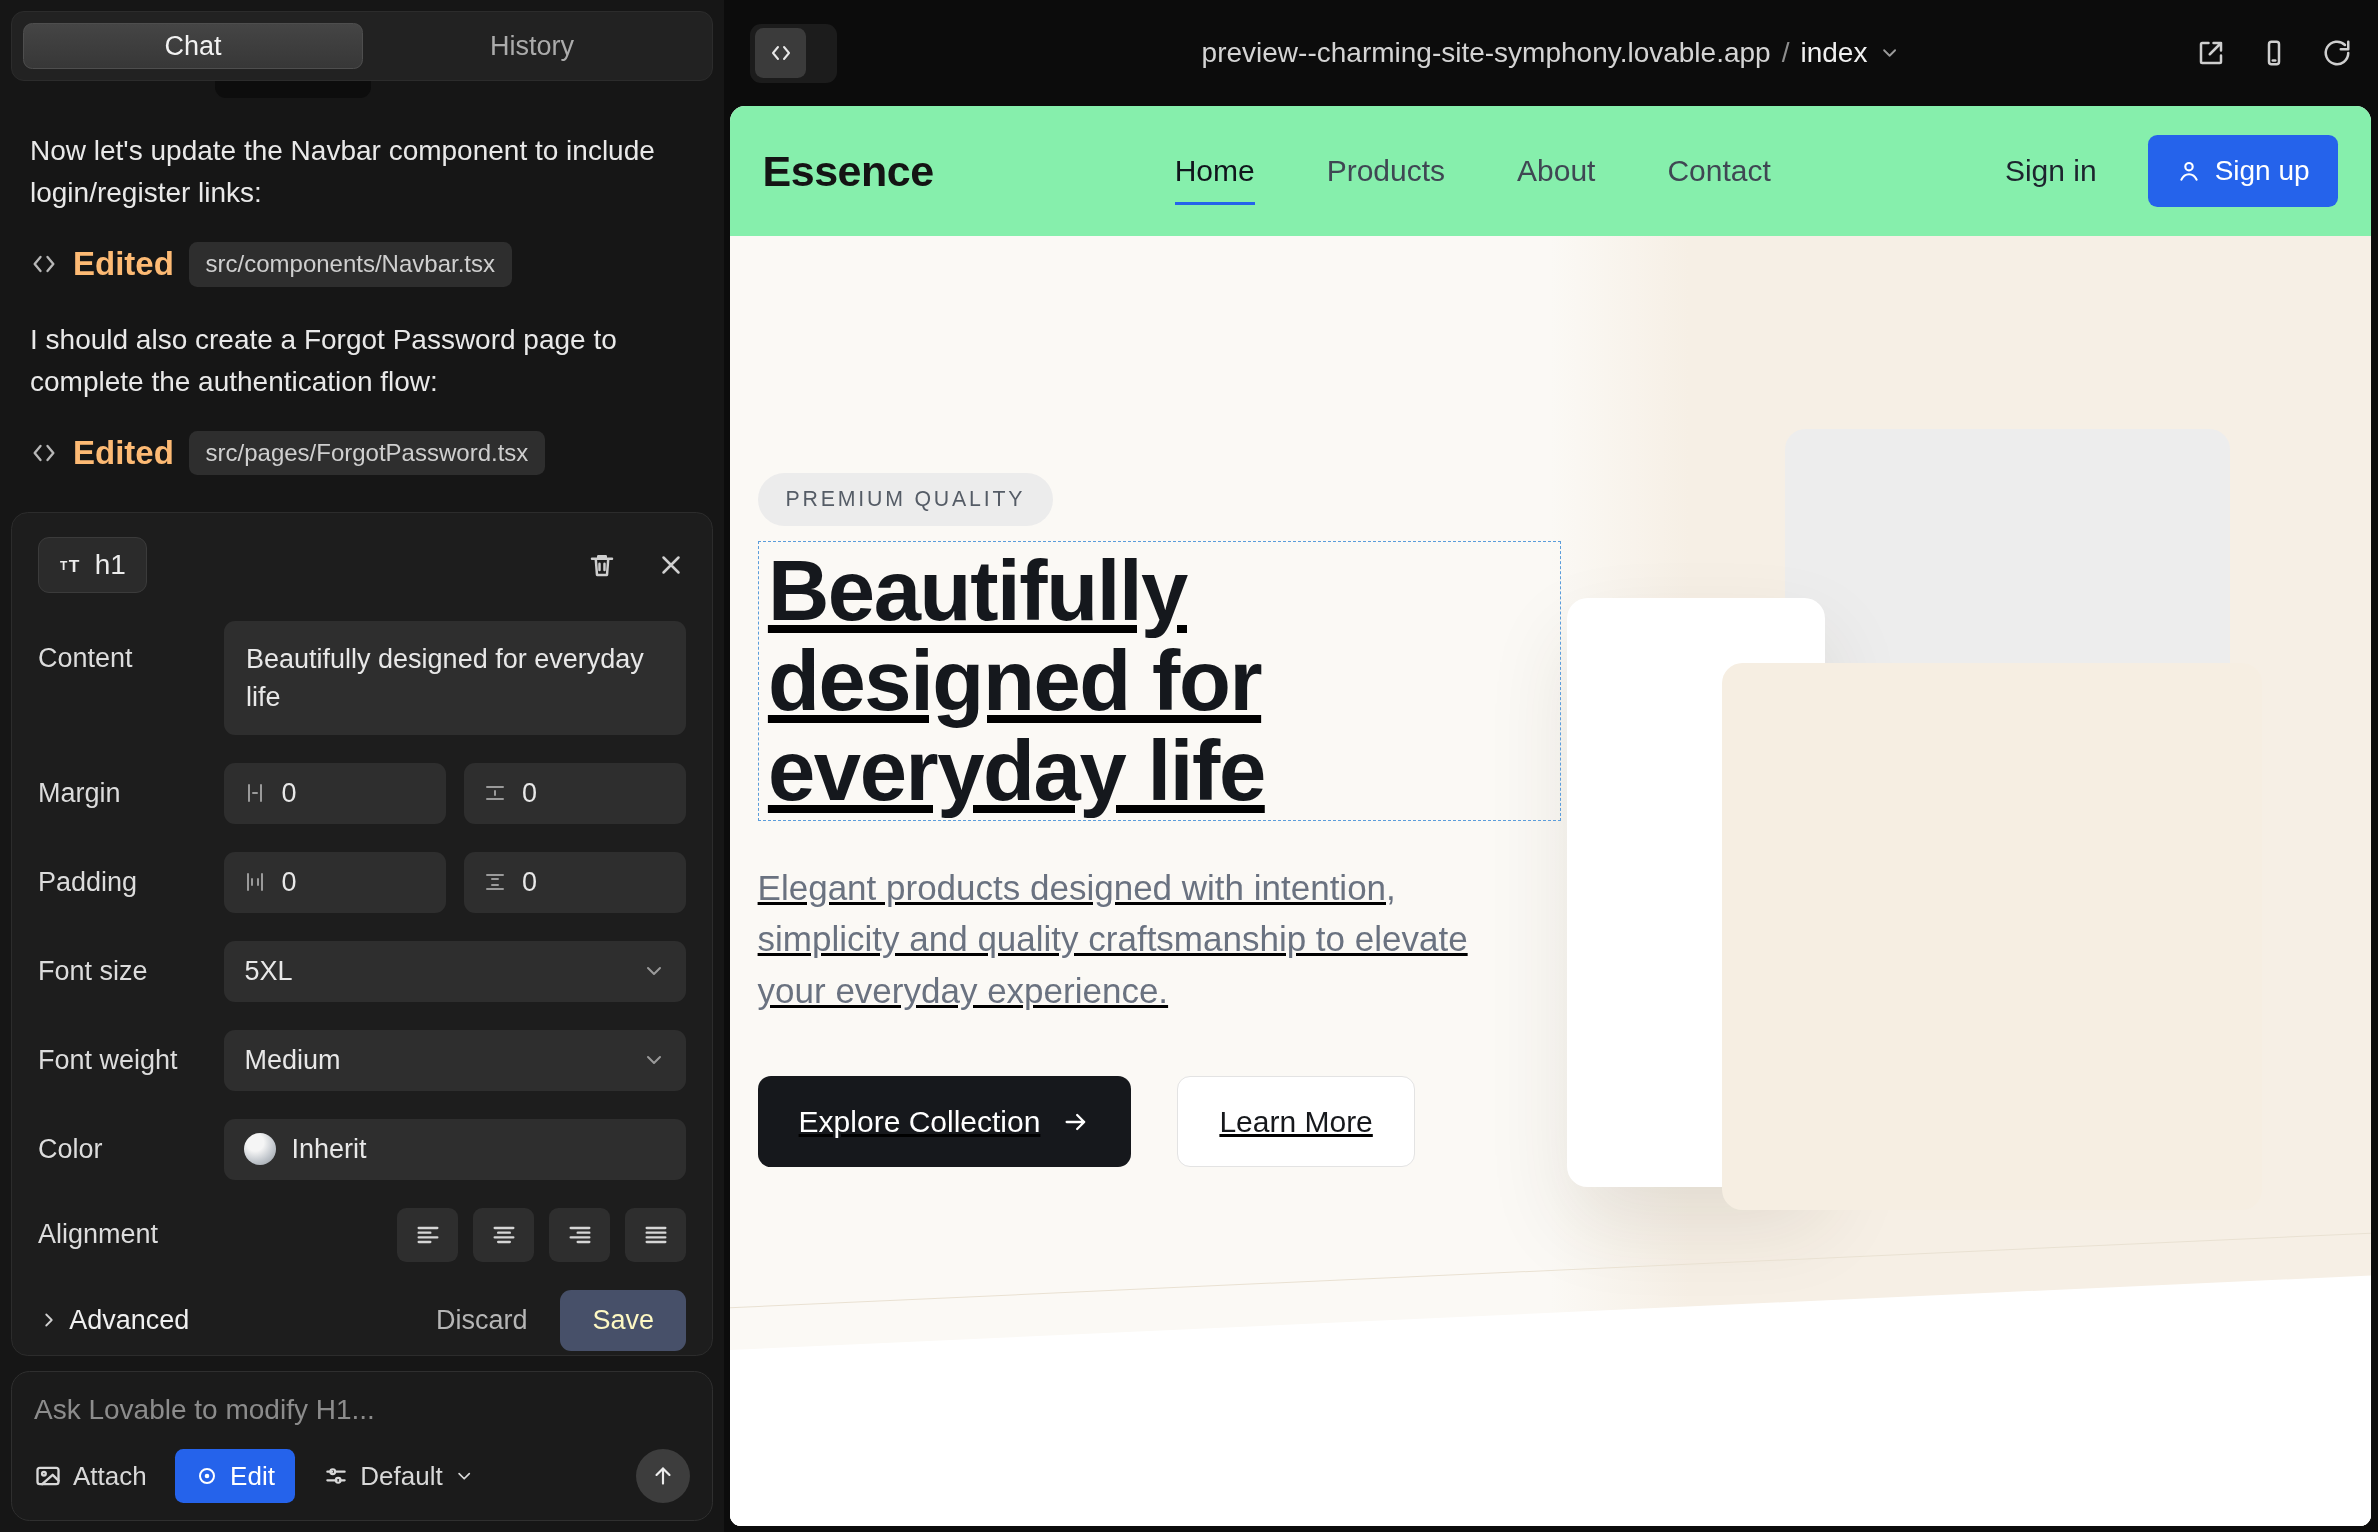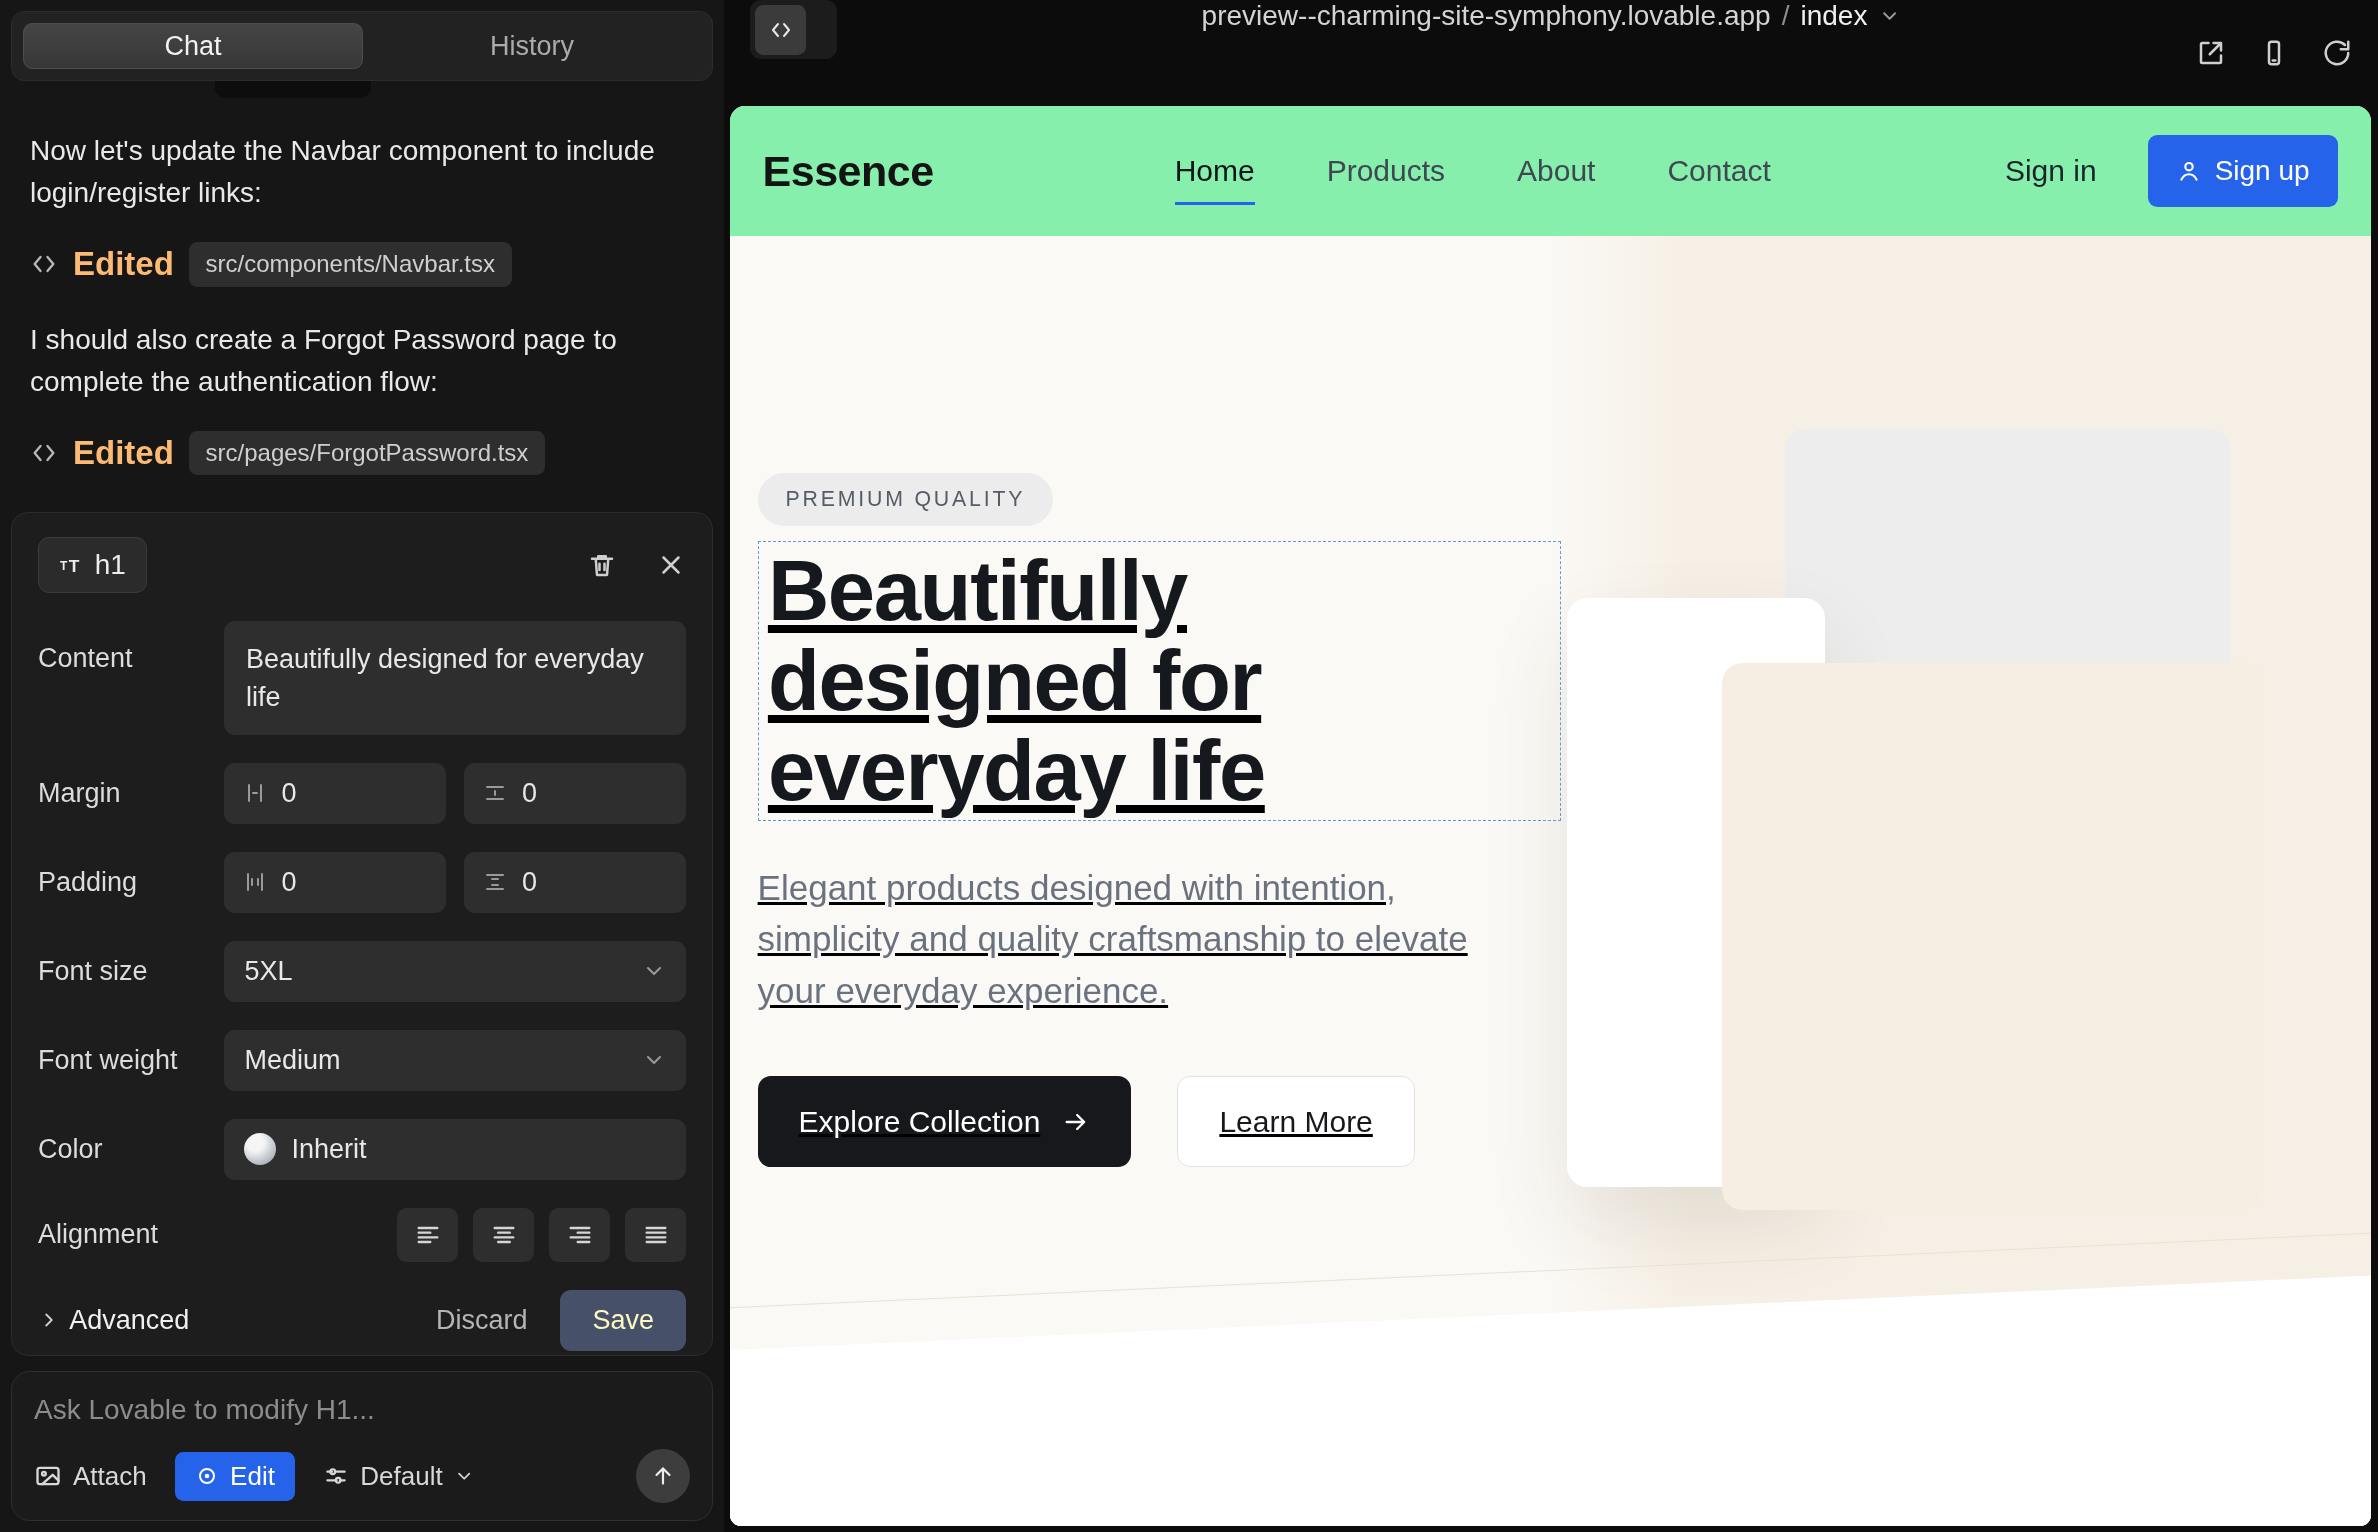--- a/index.html
+++ b/index.html
@@ -50,28 +50,28 @@
   .panel-footer { margin-top:auto; display:flex; align-items:center; }
   .advanced { display:flex; align-items:center; gap:9.3px; font-size:27px; color:#f0f0f0; cursor:pointer; }
   .advanced .ic { color:#cfcfcf; }
   .discard-btn { margin-left:auto; background:none; border:none; font-size:27px; color:#b5b5b5; cursor:pointer; }
   .save-btn { margin-left:33px; background:#475069; color:#fef9c3; border:none; font-size:27px; padding:15px 32px; border-radius:11px; cursor:pointer; }
 
   
   .composer { position:absolute; left:11px; right:11px; bottom:11px; height:150px; background:#1b1b1b; border:0.9px solid #2f2f2f; border-radius:18.6px; padding:22px 22px 16.7px; display:flex; flex-direction:column; justify-content:space-between; z-index:4; }
   .prompt-input { background:transparent; border:none; outline:none; resize:none; font-family:"Liberation Sans", sans-serif; font-size:28px; color:#e8e8e8; height:41px; }
   .prompt-input::placeholder { color:#8c8c8c; }
-  .composer-row { display:flex; align-items:center; gap:28px; }
+  .composer-row { display:flex; gap:28px; }
   .tool-btn { display:flex; align-items:center; gap:11px; background:none; border:none; color:#d8d8d8; font-size:26px; cursor:pointer; }
   .edit-pill { display:flex; align-items:center; gap:11px; background:#2563eb; border:none; color:#ffffff; font-size:26px; padding:9.3px 20.4px; border-radius:8.3px; cursor:pointer; }
   .send-btn { margin-left:auto; width:54px; height:54px; border-radius:50%; background:#3d3d3d; border:none; color:#ededed; display:flex; align-items:center; justify-content:center; cursor:pointer; }
 
   
   .preview { position:absolute; left:724px; top:0; right:0; bottom:0; background:#0c0c0c; }
-  .browser-bar { position:absolute; top:0; left:0; right:0; height:106px; display:flex; padding:0 26px; }
+  .browser-bar { position:absolute; top:0; left:0; right:0; height:106px; display:flex; align-items:center; padding:0 26px; }
   .code-toggle { display:flex; align-items:center; background:#1c1c1c; border-radius:11px; padding:4.6px; height:59px; width:87px; }
   .code-btn { width:52px; height:50px; background:#3b3b3b; border:none; border-radius:8.3px; display:flex; align-items:center; justify-content:center; color:#e8e8e8; cursor:pointer; }
   .code-tail { width:26px; }
   .url-bar { position:absolute; left:50%; transform:translateX(-50%); display:flex; align-items:center; gap:11px; font-size:28px; cursor:pointer; }
   .url-domain { color:#d4d4d4; }
   .url-sep { color:#8e8e8e; }
   .url-path { color:#f0f0f0; }
   .url-bar .ic { color:#9a9a9a; }
   .browser-actions { margin-left:auto; display:flex; align-items:center; gap:33px; color:#c9c9c9; }
 

